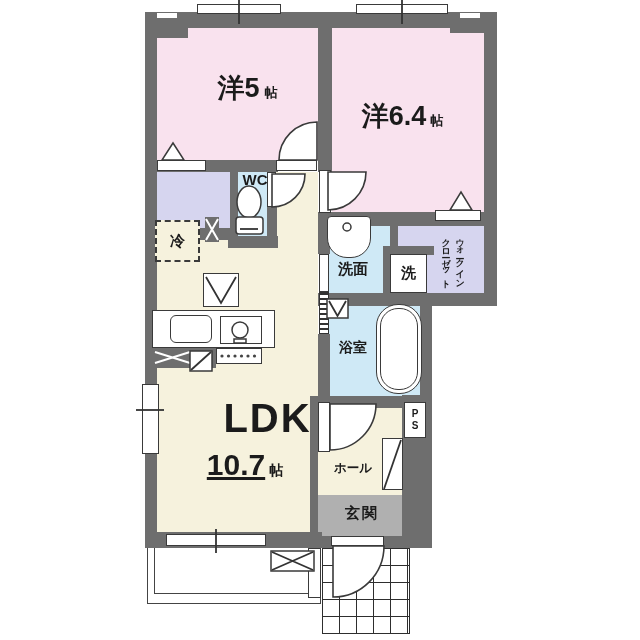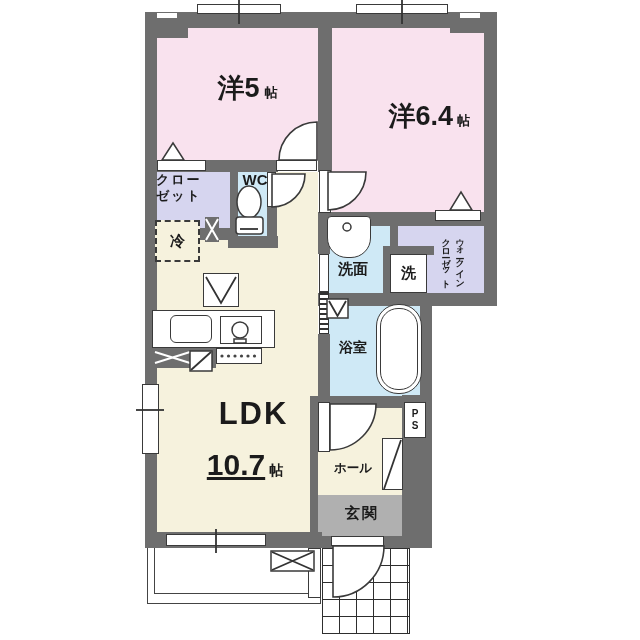--- a/index.html
+++ b/index.html
@@ -150,34 +150,30 @@
     <line class="ln" x1="239" y1="0" x2="239" y2="24"></line>
     <line class="ln" x1="402" y1="0" x2="402" y2="24"></line>
     <line class="ln" x1="136" y1="410" x2="164" y2="410"></line>
     <line class="ln" x1="216" y1="529" x2="216" y2="553"></line>
   </svg>
 
   <div class="label" style="left:190px;top:70px;width:115px;height:36px;">
     <span style="font-size:27px;font-weight:700;">洋5</span>
     <span style="font-size:13px;font-weight:700;margin-left:5px;">帖</span>
   </div>
-  <div class="label" style="left:335px;top:98px;width:135px;height:36px;justify-content:flex-end;">
+  <div class="label" style="left:335px;top:98px;width:135px;height:36px;">
     <span style="font-size:27px;font-weight:700;">洋6.4</span>
     <span style="font-size:13px;font-weight:700;margin-left:4px;">帖</span>
-  </div>
-  <div class="label" style="left:156px;top:172px;width:74px;height:48px;flex-direction:column;align-items:flex-start;justify-content:flex-start;">
-    <span style="font-size:13px;font-weight:600;letter-spacing:2px;line-height:1.25;">クロー</span>
-    <span style="font-size:13px;font-weight:600;letter-spacing:2px;line-height:1.25;">ゼット</span>
   </div>
   <div class="label" style="left:234px;top:171px;width:42px;height:18px;font-size:15px;font-weight:700;">WC</div>
   <div class="label" style="left:326px;top:260px;width:54px;height:20px;font-size:15px;font-weight:600;">洗面</div>
   <div class="label vtext" style="left:453px;top:221px;height:74px;font-size:9px;font-weight:600;">ウォークイン</div>
   <div class="label vtext" style="left:439px;top:221px;height:74px;font-size:9px;font-weight:600;">クローゼット</div>
   <div class="label" style="left:330px;top:339px;width:46px;height:18px;font-size:14px;font-weight:600;">浴室</div>
-  <div class="label" style="left:196px;top:396px;width:115px;height:40px;font-size:31px;font-weight:700;letter-spacing:2px;">LDK</div>
+  <div class="label" style="left:210px;top:396px;width:115px;height:40px;font-size:40px;font-weight:700;letter-spacing:2px;">LDK</div>
   <div class="label" style="left:170px;top:448px;width:150px;height:38px;">
     <span style="font-size:30px;font-weight:700;text-decoration:underline;">10.7</span>
     <span style="font-size:14px;font-weight:700;margin-left:4px;">帖</span>
   </div>
   <div class="label" style="left:326px;top:460px;width:54px;height:16px;font-size:12.5px;font-weight:600;">ホール</div>
   <div class="label" style="left:334px;top:504px;width:56px;height:20px;font-size:15px;font-weight:700;letter-spacing:2px;">玄関</div>
 
 </div>
 
 </body></html>

